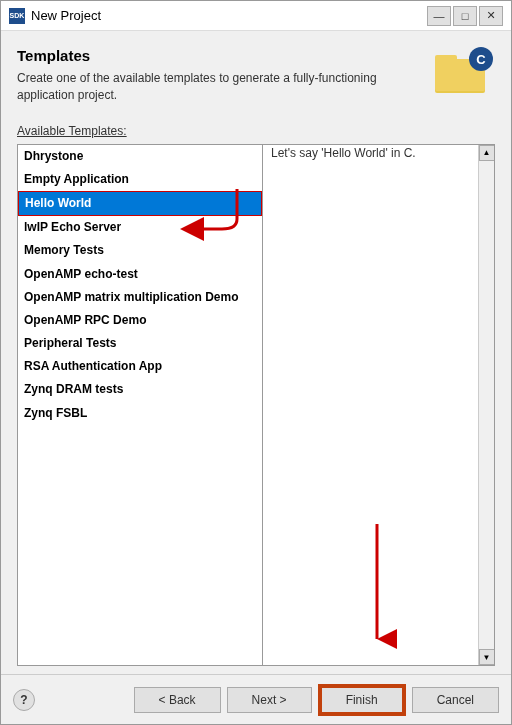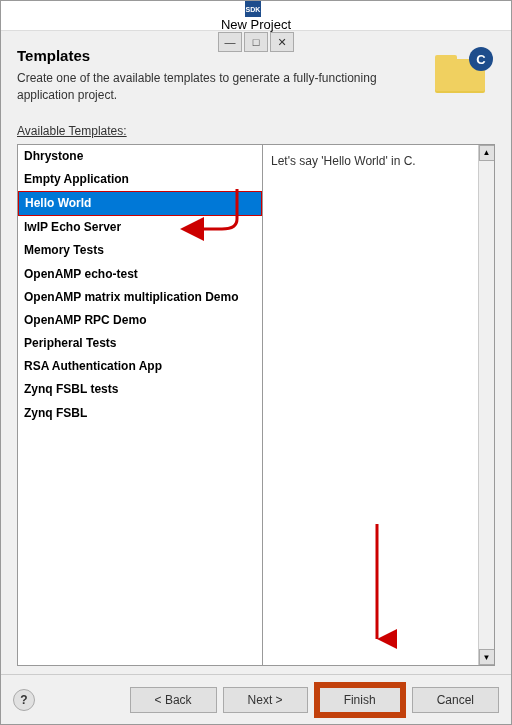--- a/index.html
+++ b/index.html
@@ -22,21 +22,20 @@
     }
 
     .title-bar {
       background: #fff;
       height: 30px;
       display: flex;
       align-items: center;
       padding: 0 8px;
       border-bottom: 1px solid #ddd;
       flex-shrink: 0;
-      flex-direction: column;
     }
 
     .title-bar-icon {
       width: 16px;
       height: 16px;
       background: #1e4d8c;
       color: white;
       font-size: 9px;
       font-weight: bold;
       display: flex;
@@ -120,21 +119,21 @@
       overflow-y: auto;
       background: #fff;
       flex-shrink: 0;
       font-weight: bold;
     }
 
     .right-panel {
       flex: 1;
       overflow-y: auto;
       background: #fff;
-      padding: 8px 6px;
+      padding: 0 6px;
     }
 
     .template-item {
       padding: 2px 6px;
       cursor: pointer;
       color: #000;
       white-space: nowrap;
       font-size: 12px;
       line-height: 1.6;
     }
@@ -208,21 +207,21 @@
       background: #e1e1e1;
       cursor: pointer;
       font-size: 12px;
       color: #333;
       margin-left: 6px;
       min-width: 65px;
       text-align: center;
     }
 
     .nav-btn.finish {
-      border: 6px solid #c2410c;
+      border: 4px solid #c2410c;
       background: #e1e1e1;
       text-align: center;
     }
 
     .nav-btn:disabled {
       color: #aaa;
       cursor: default;
     }
 
     .right-panel-wrapper {
@@ -305,21 +304,21 @@
         <div class="template-item">Dhrystone</div>
             <div class="template-item">Empty Application</div>
             <div class="template-item selected">Hello World</div>
             <div class="template-item">lwIP Echo Server</div>
             <div class="template-item">Memory Tests</div>
             <div class="template-item">OpenAMP echo-test</div>
             <div class="template-item">OpenAMP matrix multiplication Demo</div>
             <div class="template-item">OpenAMP RPC Demo</div>
             <div class="template-item">Peripheral Tests</div>
             <div class="template-item">RSA Authentication App</div>
-            <div class="template-item">Zynq FSBL tests</div>
+            <div class="template-item">Zynq DRAM tests</div>
             <div class="template-item">Zynq FSBL</div>
           </div>
 
         <div class="right-panel-wrapper">
           <div class="right-panel">
             <span class="right-desc">Let's say 'Hello World' in C.</span>
           </div>
 
           <div class="right-scrollbar">
             <div class="scrollbar-arrow">▲</div>

